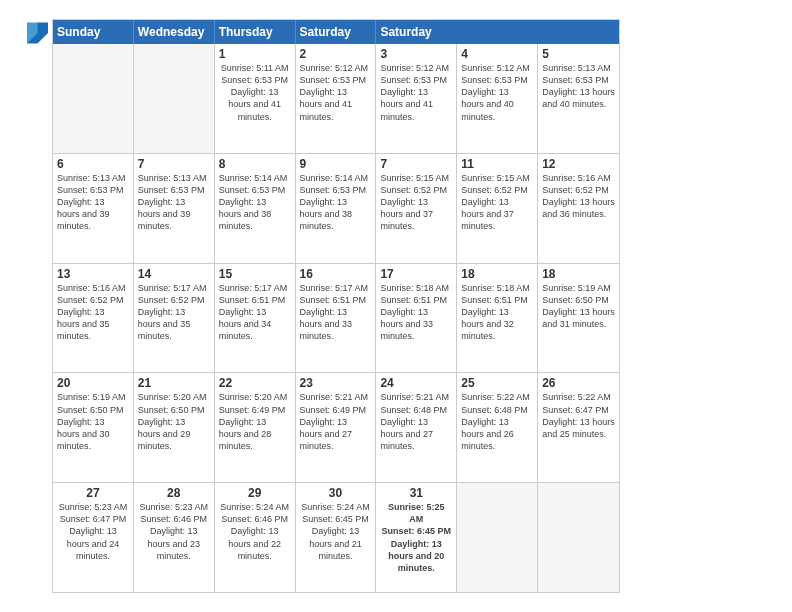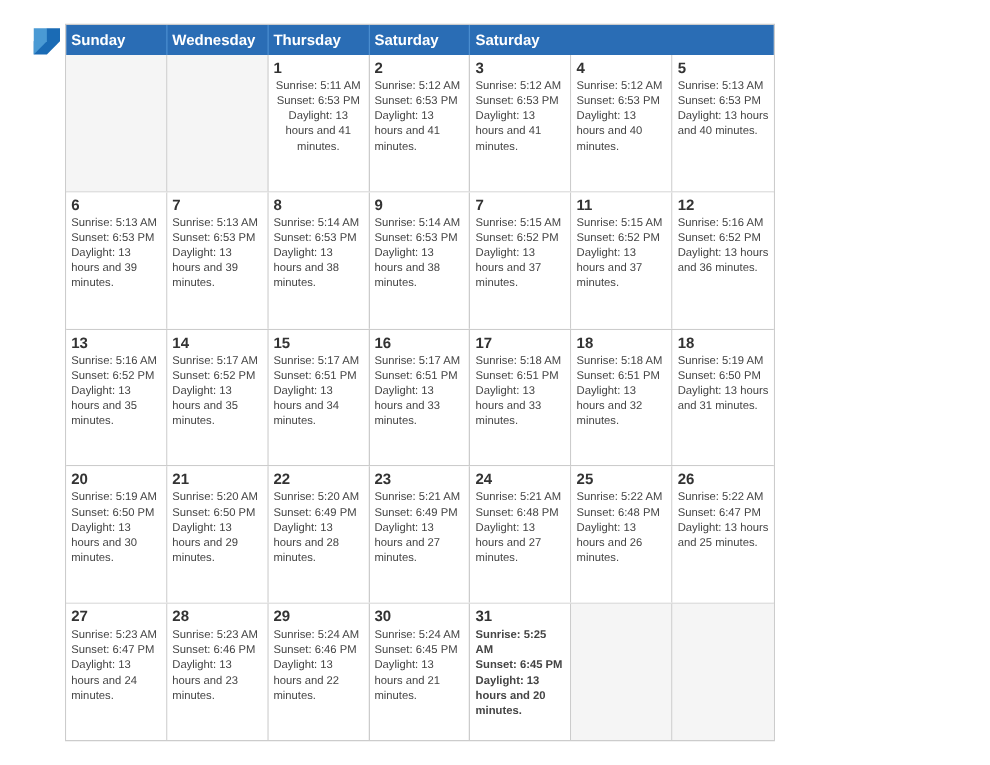--- a/index.html
+++ b/index.html
@@ -76,21 +76,21 @@
       flex: 1;
       display: flex;
       flex-direction: column;
     }
     .cal-row {
       display: grid;
       grid-template-columns: repeat(7, 1fr);
       flex: 1;
       border-bottom: 1px solid #ccc;
     }
-    .cal-row:last-child { border-bottom: none; }
+    .cal-row:last-child { border-bottom: none; text-align: center; }
     .cal-cell {
       padding: 3px 4px;
       border-right: 1px solid #ccc;
       font-size: 9.5px;
       color: #333;
       background: #fff;
       overflow: hidden;
     }
     .cal-cell:last-child { border-right: none; }
     .cal-cell.empty { background: #f5f5f5; }

